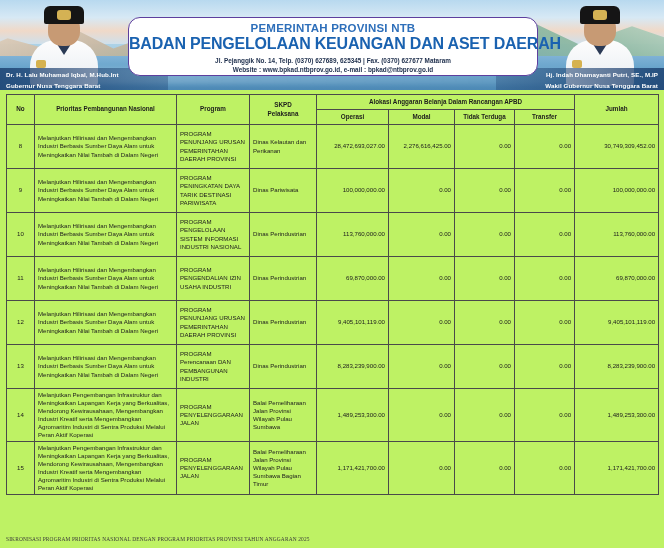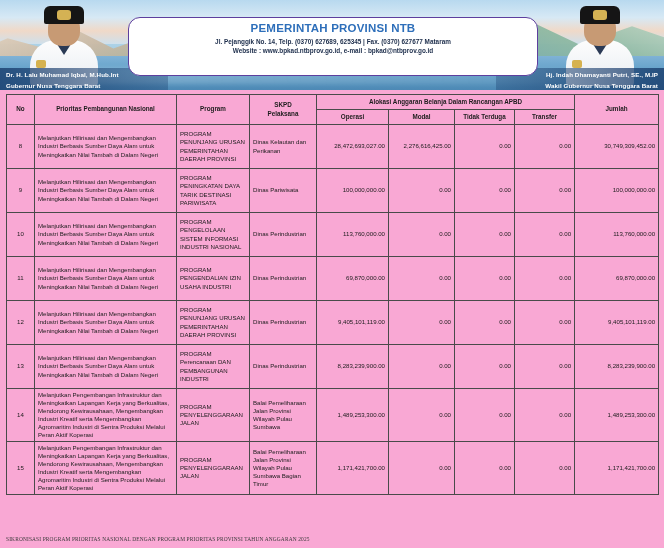--- a/index.html
+++ b/index.html
@@ -2,21 +2,21 @@
 <html><head>
 <meta charset="utf-8">
 <style>
   * { box-sizing: border-box; margin: 0; padding: 0; }
   html, body {
     width: 664px; height: 548px;
     background: #ffffff;
     font-family: "Liberation Sans", sans-serif;
     overflow: hidden;
   }
-  .page { position: relative; width: 664px; height: 548px; background: #f9a8d4; }
+  .page { position: relative; width: 664px; height: 548px; background: #bef264; }
 
   
   .banner {
     position: relative;
     width: 664px; height: 90px;
     overflow: hidden;
     background:
       linear-gradient(to bottom, #9fc9e6 0%, #bcdcee 30%, #a8cfe4 55%, #7fb3d4 75%, #5a93bd 100%);
   }
   
@@ -178,20 +178,21 @@
       <span class="n2">Gubernur Nusa Tenggara Barat</span>
     </div>
 
     <div class="namebar right">
       <span class="n1">Hj. Indah Dhamayanti Putri, SE., M.IP</span>
       <span class="n2">Wakil Gubernur Nusa Tenggara Barat</span>
     </div>
 
     <div class="white-card">
       <div class="t1">PEMERINTAH PROVINSI NTB</div>
+      <div class="t2">BADAN PENGELOLAAN KEUANGAN DAN ASET DAERAH</div>
       <div class="t3">Jl. Pejanggik No. 14, Telp. (0370) 627689, 625345 | Fax. (0370) 627677 Mataram</div>
       <div class="t4">Website : www.bpkad.ntbprov.go.id, e-mail : bpkad@ntbprov.go.id</div>
     </div>
   </div>
 
   <div class="table-wrap">
     <table class="grid">
       <colgroup>
         <col style="width:28px">
         <col style="width:142px">

